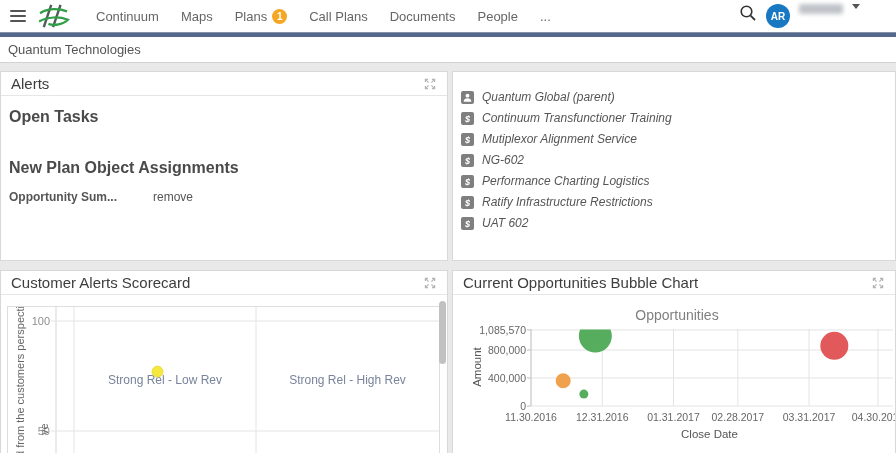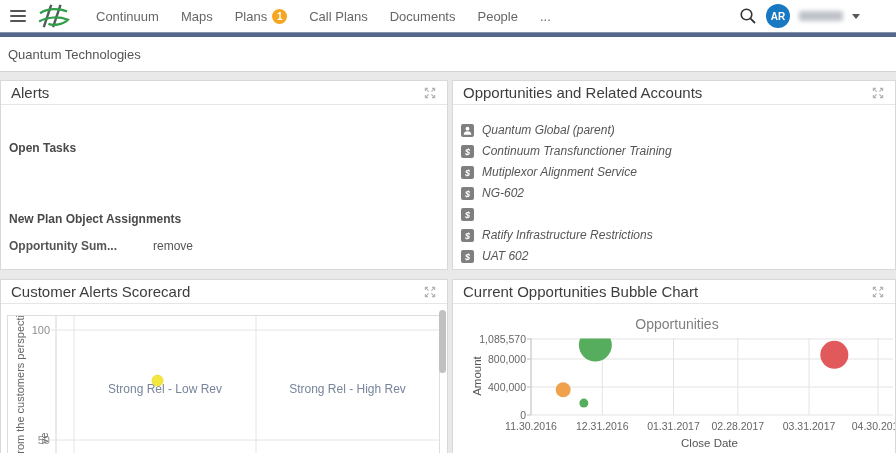--- a/index.html
+++ b/index.html
@@ -8,43 +8,43 @@
 
   
   .topbar { height: 32px; background: #fff; display: flex; align-items: center; padding: 0 10px; }
   .hamburger { width: 16px; display: flex; flex-direction: column; gap: 3px; cursor: pointer; margin-right: 12px; }
   .hamburger span { display: block; height: 2px; background: #555; border-radius: 1px; }
   .logo { margin-right: 26px; display: flex; align-items: center; }
   .nav-items { display: flex; align-items: center; gap: 22px; }
   .nav-item { font-size: 13px; color: #666; cursor: pointer; display: flex; align-items: center; gap: 5px; white-space: nowrap; }
   .badge { background: #f5a623; color: #fff; font-size: 10px; min-width: 15px; height: 15px; border-radius: 8px;
            display: inline-flex; align-items: center; justify-content: center; padding: 0 4px; font-weight: bold; }
-  .nav-right { margin-left: auto; display: flex; align-items: center; gap: 9px; padding-right: 26px; }
+  .nav-right { margin-left: auto; display: flex; gap: 9px; padding-right: 26px; }
   .avatar { width: 24px; height: 24px; border-radius: 50%; background: #1878c2; color: #fff; font-size: 10px;
             font-weight: bold; display: flex; align-items: center; justify-content: center; }
   .redacted { background: #bfc3c9; border-radius: 2px; filter: blur(2px); }
   .name-blob { width: 44px; height: 10px; }
   .caret { width: 0; height: 0; border-left: 4px solid transparent; border-right: 4px solid transparent; border-top: 5px solid #555; }
 
   .slatebar { height: 5px; background: #56688a; border-top: 1px solid #8593ad; }
 
-  .breadcrumb-bar { height: 35px; background: #fff; border-bottom: 1px solid #d2d2d2;
+  .breadcrumb-bar { height: 26px; background: #fff; border-bottom: 1px solid #d2d2d2;
                     display: flex; align-items: center; padding: 0 8px; font-size: 13px; color: #555; }
 
   
   .main { margin-top: 8px; display: grid; grid-template-columns: 448px 444px; grid-template-rows: 190px 196px;
           column-gap: 4px; row-gap: 9px; }
   .panel { background: #fff; border: 1px solid #d8d8d8; position: relative; overflow: hidden; }
   .panel-header { height: 24px; border-bottom: 1px solid #e6e6e6; display: flex; align-items: center; padding: 0 10px; }
   .panel-title { font-size: 15px; color: #3d3d3d; flex: 1; }
   .expand-btn { width: 14px; height: 14px; cursor: pointer; opacity: .75; }
 
   
   .alerts-body { padding: 12px 8px; font-size: 12px; color: #555; }
-  .section-heading { font-weight: bold; color: #4a4a4a; font-size: 12px; margin-top: 24px; }
+  .section-heading { font-weight: bold; color: #4a4a4a; font-size: 16px; }
   .alert-row { display: flex; align-items: center; margin-top: 13px; }
   .alert-row.red { color: #f4473b; }
   .col-date { width: 71px; }
   .col-status { width: 73px; }
   .col-desc { display: flex; align-items: center; gap: 6px; }
   .red-blob { width: 36px; height: 9px; background: #f3a49e; border-radius: 2px; filter: blur(2px); }
   .alerts-gap { height: 33px; }
   .col-name { width: 144px; font-weight: bold; }
   .remove-link { color: #555; cursor: pointer; }
 
@@ -141,29 +141,20 @@
       <div class="alerts-gap"></div>
       <div class="section-heading">New Plan Object Assignments</div>
       <div class="alert-row">
         <span class="col-name">Opportunity Sum...</span>
         <span class="remove-link">remove</span>
       </div>
     </div>
   </div>
 
   <div class="panel">
-    <div class="panel-header">
-      <div class="panel-title">Opportunities and Related Accounts</div>
-      <span class="expand-btn"><svg width="14" height="14" viewBox="0 0 14 14" fill="none" stroke="#9b9b9b" stroke-width="1.2">
-            <path d="M5.6 5.6 L2.4 2.4 M2.4 5 V2.4 H5"></path>
-            <path d="M8.4 5.6 L11.6 2.4 M9 2.4 H11.6 V5"></path>
-            <path d="M5.6 8.4 L2.4 11.6 M2.4 9 V11.6 H5"></path>
-            <path d="M8.4 8.4 L11.6 11.6 M9 11.6 H11.6 V9"></path>
-          </svg></span>
-    </div>
     <div class="accounts-body" id="accounts-list">
         <div class="acct-row">
           <span class="acct-icon">
             <svg width="11" height="11" viewBox="0 0 12 12">
               <circle cx="6" cy="4" r="2.1" fill="#fff"></circle>
               <path d="M1.8 10.6 C1.8 8.1 3.8 6.9 6 6.9 S10.2 8.1 10.2 10.6 Z" fill="#fff"></path>
             </svg>
           </span>
           <span class="acct-label">Quantum Global (parent)</span>
         </div>
@@ -174,20 +165,21 @@
         <div class="acct-row">
           <span class="acct-icon">$</span>
           <span class="acct-label">Mutiplexor Alignment Service</span>
         </div>
         <div class="acct-row">
           <span class="acct-icon">$</span>
           <span class="acct-label">NG-602</span>
         </div>
         <div class="acct-row">
           <span class="acct-icon">$</span>
+          <span class="acct-label">Performance Charting Logistics</span>
         </div>
         <div class="acct-row">
           <span class="acct-icon">$</span>
           <span class="acct-label">Ratify Infrastructure Restrictions</span>
         </div>
         <div class="acct-row">
           <span class="acct-icon">$</span>
           <span class="acct-label">UAT 602</span>
         </div>
       </div>

